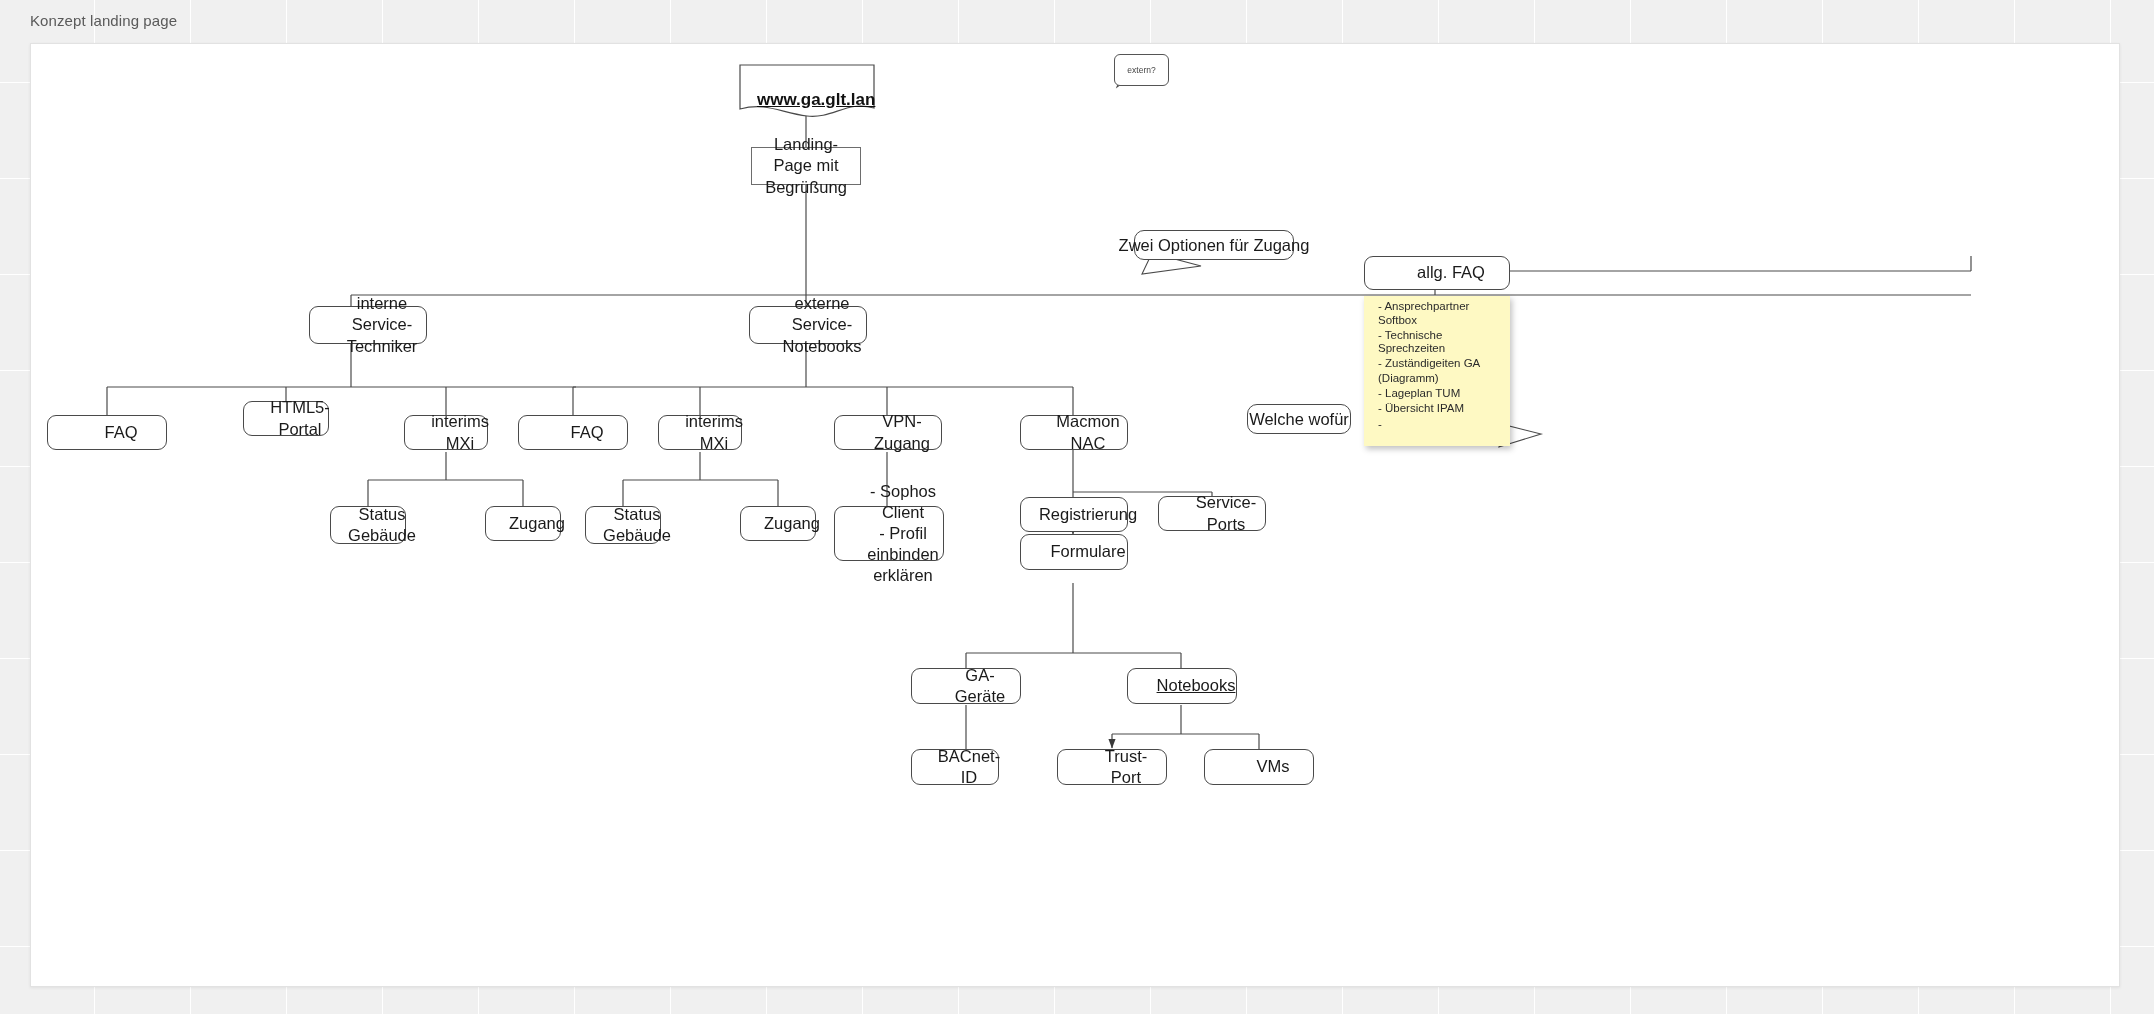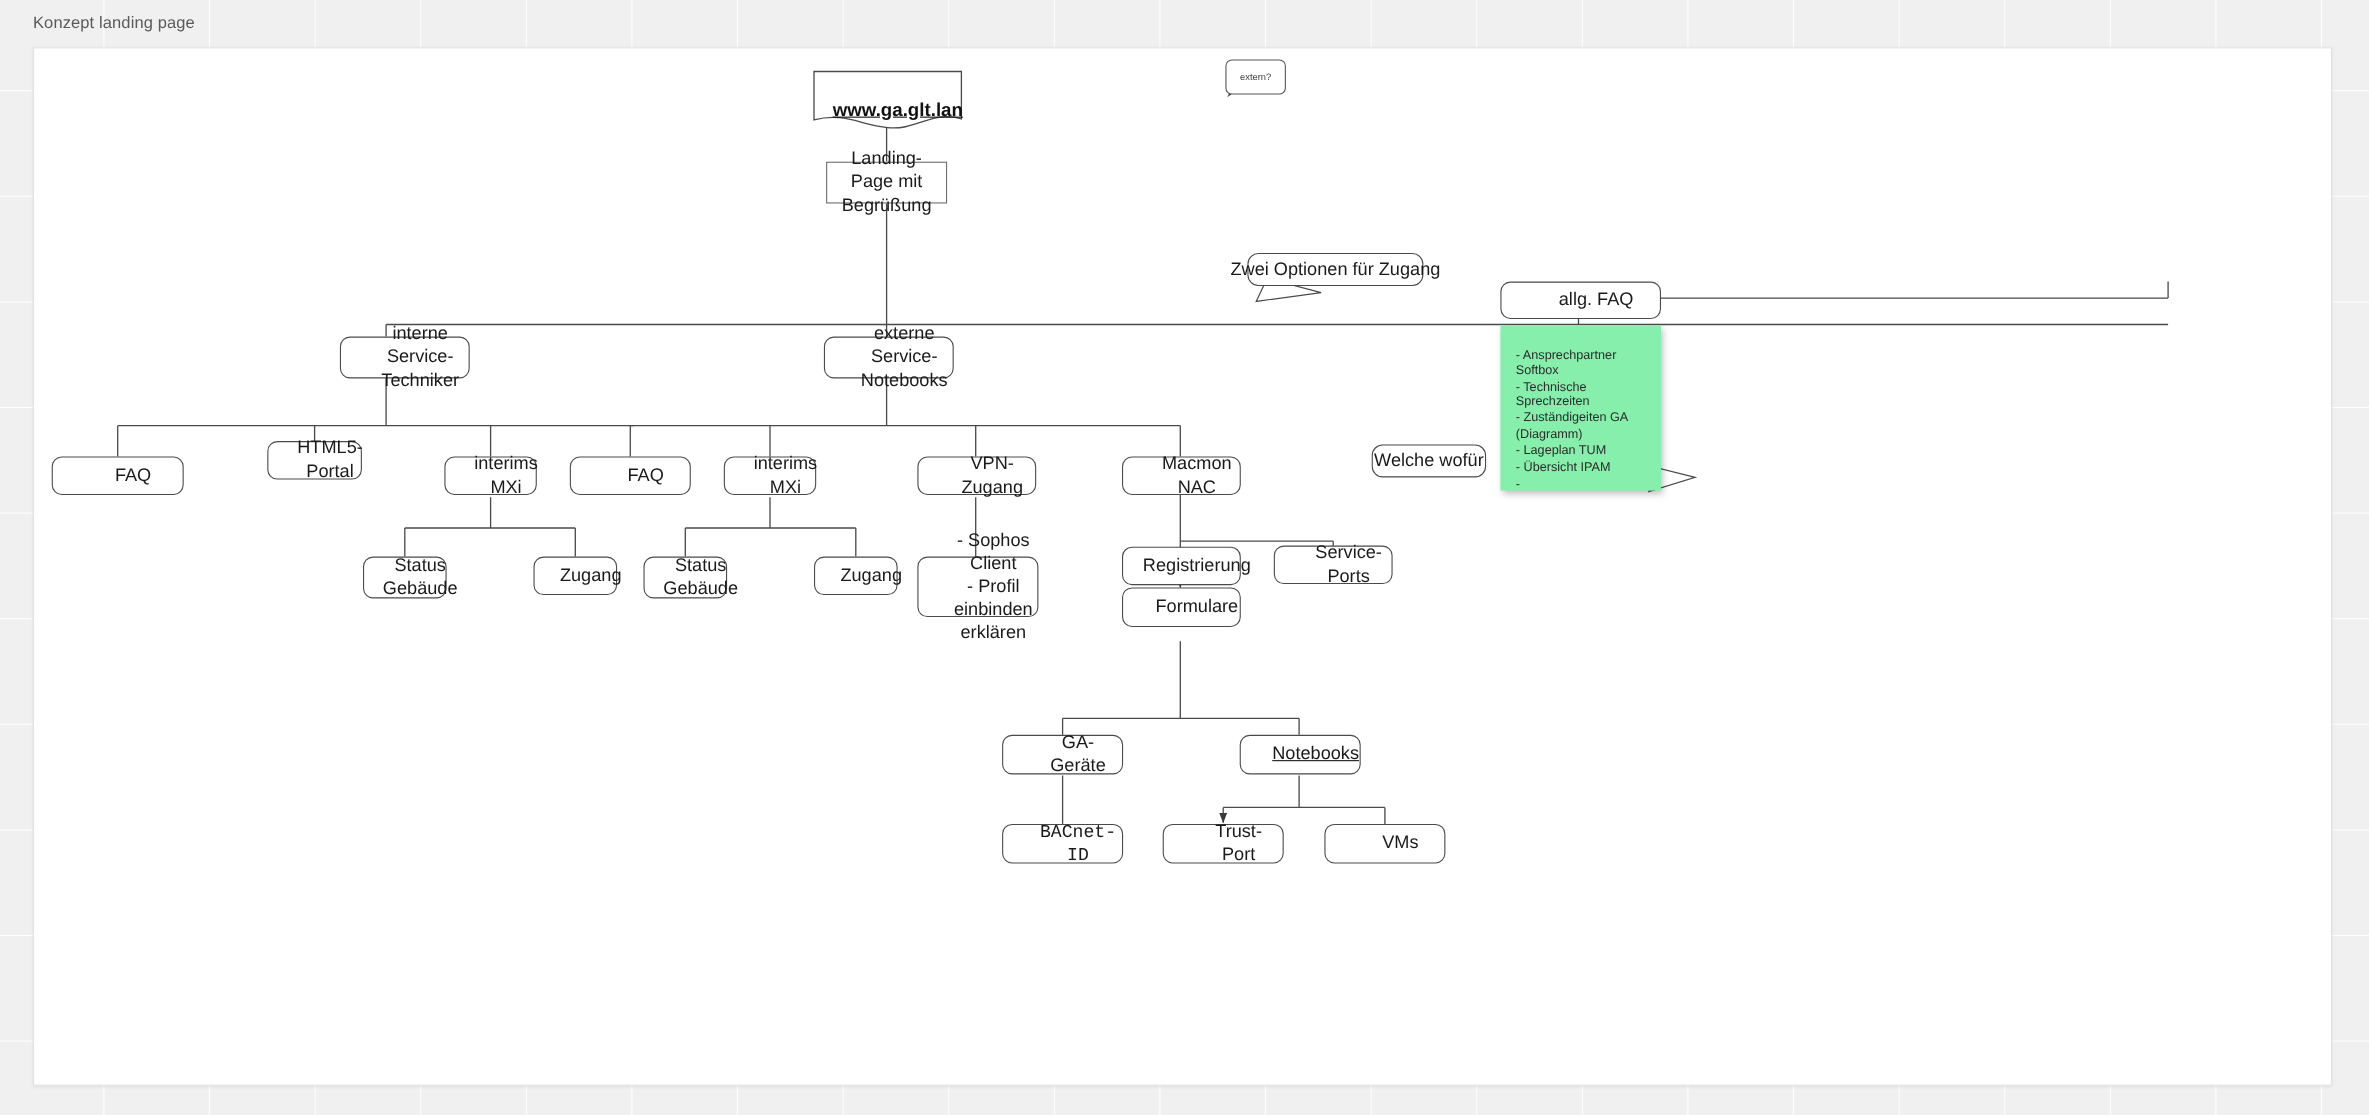--- a/index.html
+++ b/index.html
@@ -69,24 +69,24 @@
   }
   #doc-url .label{
     position:absolute;left:0;top:26px;width:100%;
     text-align:center;font-size:17px;font-weight:bold;
     text-decoration:underline;color:#111;
   }
 
   
   #sticky{
     position:absolute;
-    background:#86efac;
+    background:#fef9c3;
     box-shadow:2px 3px 6px rgba(0,0,0,.25);
     box-sizing:border-box;
-    padding:21px 16px 10px 14px;
+    padding:4px 16px 10px 14px;
   }
   #sticky .line{
     font-size:11.5px;color:#2b2b2b;line-height:1.18;
     white-space:pre-wrap;margin-bottom:1.5px;
   }
 </style>
 </head>
 <body>
 
 <div id="grid-bg"></div>
@@ -276,21 +276,21 @@
     <span>Formulare</span>
   </div>
 
   <div class="node rounded" style="left:880px;top:624px;width:110px;height:36px;">
     <span>GA-Geräte</span>
   </div>
   <div class="node rounded" style="left:1096px;top:624px;width:110px;height:36px;text-decoration:underline;">
     <span>Notebooks</span>
   </div>
 
-  <div class="node rounded" style="left:880px;top:705px;width:110px;height:36px;font-family:Liberation Mono, monospace;">
+  <div class="node rounded" style="left:880px;top:705px;width:88px;height:36px;">
     <span>BACnet-ID</span>
   </div>
   <div class="node rounded" style="left:1026px;top:705px;width:110px;height:36px;">
     <span>Trust-Port</span>
   </div>
   <div class="node rounded" style="left:1173px;top:705px;width:110px;height:36px;">
     <span>VMs</span>
   </div>
 
   <div id="sticky" style="left:1333px;top:252px;width:146px;height:150px;">

